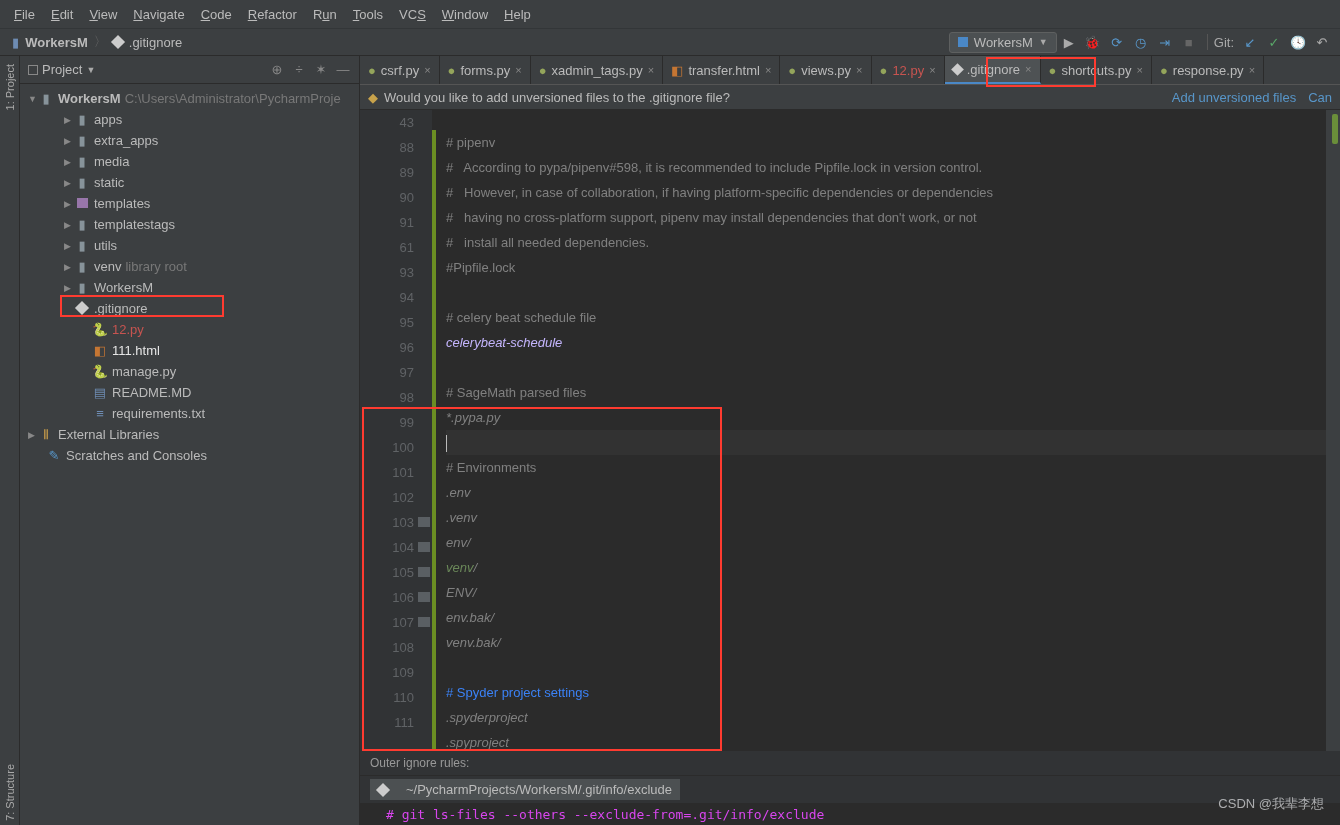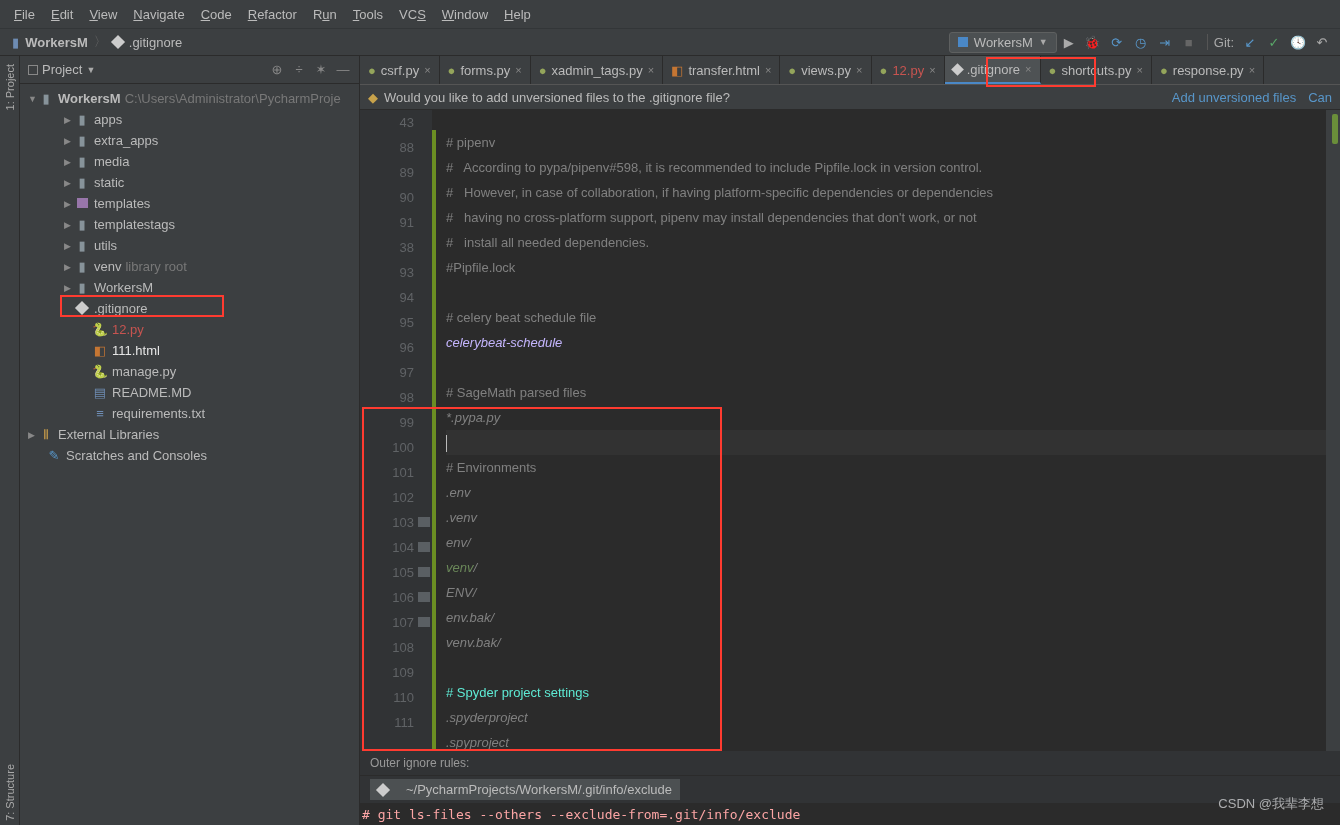--- a/index.html
+++ b/index.html
@@ -47,21 +47,21 @@
 .gutter .ln { height:25px; }
 .gutmark { position:absolute; right:2px; width:12px; height:10px; background:#5a5f63; }
 .codebody { flex:1; background:#2b2b2b; line-height:25px; padding-left:10px; border-left:4px solid #6b8e23; position:relative;margin-top:20px; }
 .codebody .line { height:25px; white-space:pre; color:#808080; font-style:italic; }
 .codebody .caret-line { background:#323232; }
 .codebody .kw { color:#6a8759; font-style:italic; }
 .codebody .plain { color:#a9b7c6; font-style:normal; }
 .caret { display:inline-block; width:1px; height:17px; background:#bbbbbb; vertical-align:middle; }
 .rstrip { width:14px; background:#3c3f41; position:relative; }
 .rstrip .mk { position:absolute; right:2px; width:6px; height:30px; background:#6a8e3a; border-radius:2px; top:4px; }
-.bottombar { height:22px; background:#2b2b2b; color:#fca5a5; display:flex; align-items:center; padding:0 2px; font-family:Consolas,monospace; font-size:13px; }
+.bottombar { height:22px; background:#2b2b2b; color:#d946ef; display:flex; align-items:center; padding:0 26px; font-family:Consolas,monospace; font-size:13px; }
 .outer { height:24px; background:#313335; color:#999; display:flex; align-items:center; padding:0 10px; font-size:12px; }
 .excl { height:28px; background:#313335; display:flex; align-items:center; padding:0 10px; gap:8px; border-top:1px solid #2b2b2b; }
 .excl .chip { background:#4c5052; padding:3px 8px; display:flex; align-items:center; gap:18px; color:#bbbbbb; font-size:12px; }
 .watermark { position:absolute; right:16px; bottom:12px; color:#d7d8da; font-size:13px; opacity:.75; z-index:50;}
 .carrot { font-size:9px; color:#aaa; }
 .green-tri { color:#59a869; }
 .bug { color:#499c54; }
 </style>
 </head>
 <body>
@@ -278,21 +278,21 @@
       <span class="link">Add unversioned files</span>
       <span class="link2">Can</span>
     </div>
     <div class="code">
       <div class="gutter" id="gutter">
           <div class="ln">43</div>
           <div class="ln">88</div>
           <div class="ln">89</div>
           <div class="ln">90</div>
           <div class="ln">91</div>
-          <div class="ln">38</div>
+          <div class="ln">61</div>
           <div class="ln">93</div>
           <div class="ln">94</div>
           <div class="ln">95</div>
           <div class="ln">96</div>
           <div class="ln">97</div>
           <div class="ln">98</div>
           <div class="ln">99</div>
           <div class="ln">100</div>
           <div class="ln">101</div>
           <div class="ln">102</div>
@@ -322,21 +322,21 @@
           <div class="line caret-line"><span class="caret"></span></div>
           <div class="line"><span class="plain" style="color:#808080"># Environments</span></div>
           <div class="line"><span style="color:#808080;font-style:italic">.env</span></div>
           <div class="line"><span style="color:#808080;font-style:italic">.venv</span></div>
           <div class="line"><span style="color:#808080;font-style:italic">env/</span></div>
           <div class="line"><span class="kw">venv</span><span style="color:#808080;font-style:italic">/</span></div>
           <div class="line"><span style="color:#808080;font-style:italic">ENV/</span></div>
           <div class="line"><span style="color:#808080;font-style:italic">env.bak/</span></div>
           <div class="line"><span style="color:#808080;font-style:italic">venv.bak/</span></div>
           <div class="line"></div>
-          <div class="line"><span class="plain" style="color:#5eead4"># Spyder project settings</span></div>
+          <div class="line"><span class="plain" style="color:#3b82f6"># Spyder project settings</span></div>
           <div class="line"><span style="color:#808080;font-style:italic">.spyderproject</span></div>
           <div class="line"><span style="color:#808080;font-style:italic">.spyproject</span></div>
         </div>
       <div class="rstrip">
           <div class="mk"></div>
         </div>
     </div>
     <div class="outer">Outer ignore rules:</div>
     <div class="excl">
       <div class="chip">

